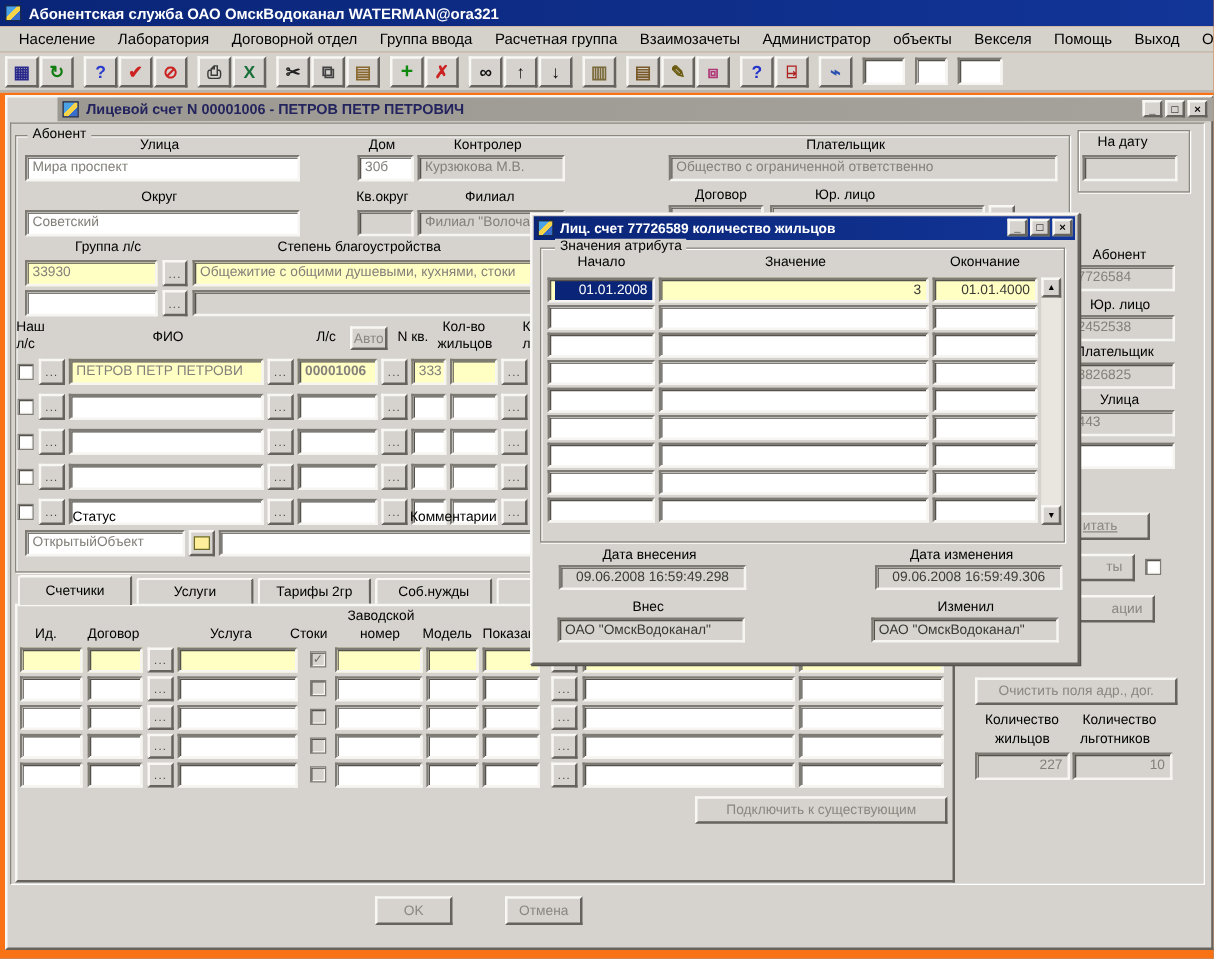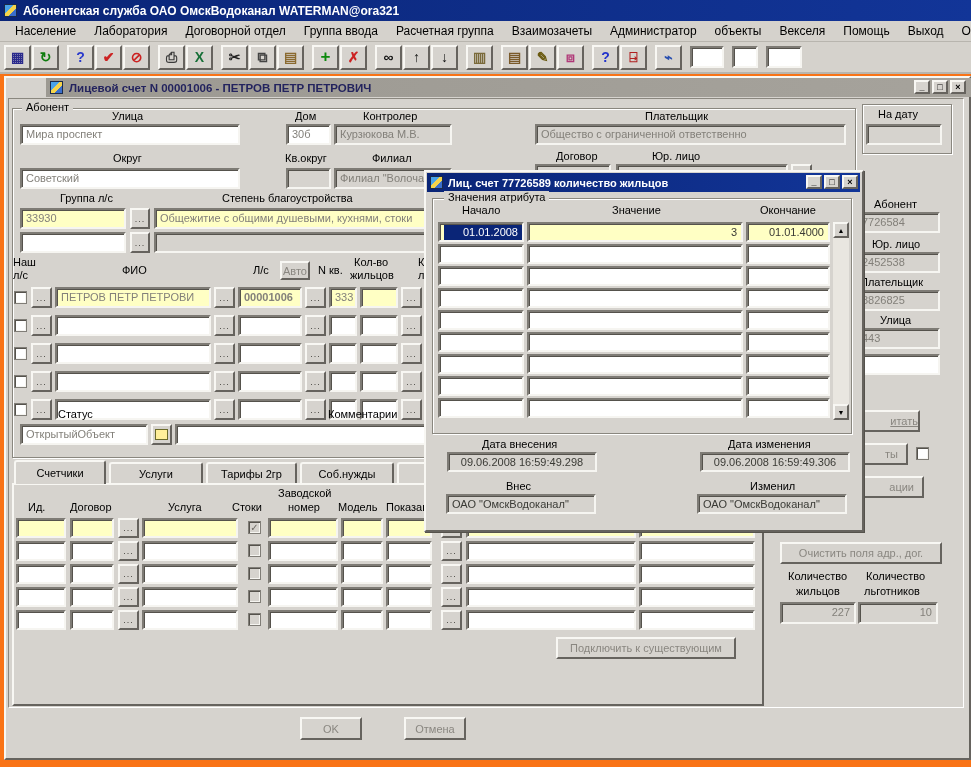--- a/index.html
+++ b/index.html
@@ -432,35 +432,35 @@
   <div class="cb cbg" style="left:248px;top:613px;"></div>
   <div class="fld" style="left:268px;top:610px;width:70px;height:20px;"></div>
   <div class="fld" style="left:341px;top:610px;width:42px;height:20px;"></div>
   <div class="fld" style="left:386px;top:610px;width:46px;height:20px;"></div>
   <div class="btn" style="left:441px;top:610px;width:21px;height:20px;">
       <span class="b3">...</span>
     </div>
   <div class="fld" style="left:466px;top:610px;width:170px;height:20px;"></div>
   <div class="fld" style="left:639px;top:610px;width:116px;height:20px;"></div>
 
-  <div class="btn dis" style="left:556px;top:637px;width:180px;height:22px;">
+  <div class="btn dis" style="left:556px;top:637px;width:202px;height:22px;">
       <span>Подключить к существующим</span>
     </div>
 
   <span class="lbl" style="left:874px;top:198px;">Абонент</span>
   <div class="fld fg" style="left:856px;top:212px;width:84px;height:21px;">7726584</div>
   <span class="lbl" style="left:872px;top:238px;">Юр. лицо</span>
   <div class="fld fg" style="left:856px;top:252px;width:84px;height:21px;">2452538</div>
   <span class="lbl" style="left:860px;top:276px;">Плательщик</span>
   <div class="fld fg" style="left:856px;top:290px;width:84px;height:21px;">8826825</div>
   <span class="lbl" style="left:880px;top:314px;">Улица</span>
   <div class="fld fg" style="left:856px;top:328px;width:84px;height:21px;">443</div>
   <div class="fld" style="left:856px;top:354px;width:84px;height:21px;"></div>
 
-  <div class="btn dis" style="left:820px;top:410px;width:100px;height:22px;justify-content:flex-end;padding-right:0;text-decoration:underline;">
+  <div class="btn dis" style="left:820px;top:410px;width:100px;height:22px;justify-content:flex-end;padding-right:24px;text-decoration:underline;">
       <span>итать</span>
     </div>
   <div class="btn dis" style="left:820px;top:443px;width:88px;height:22px;justify-content:flex-end;padding-right:8px;">
       <span>ты</span>
     </div>
   <div class="cb" style="left:916px;top:447px;"></div>
   <div class="btn dis" style="left:820px;top:476px;width:104px;height:22px;justify-content:flex-end;padding-right:8px;">
       <span>ации</span>
     </div>
 

